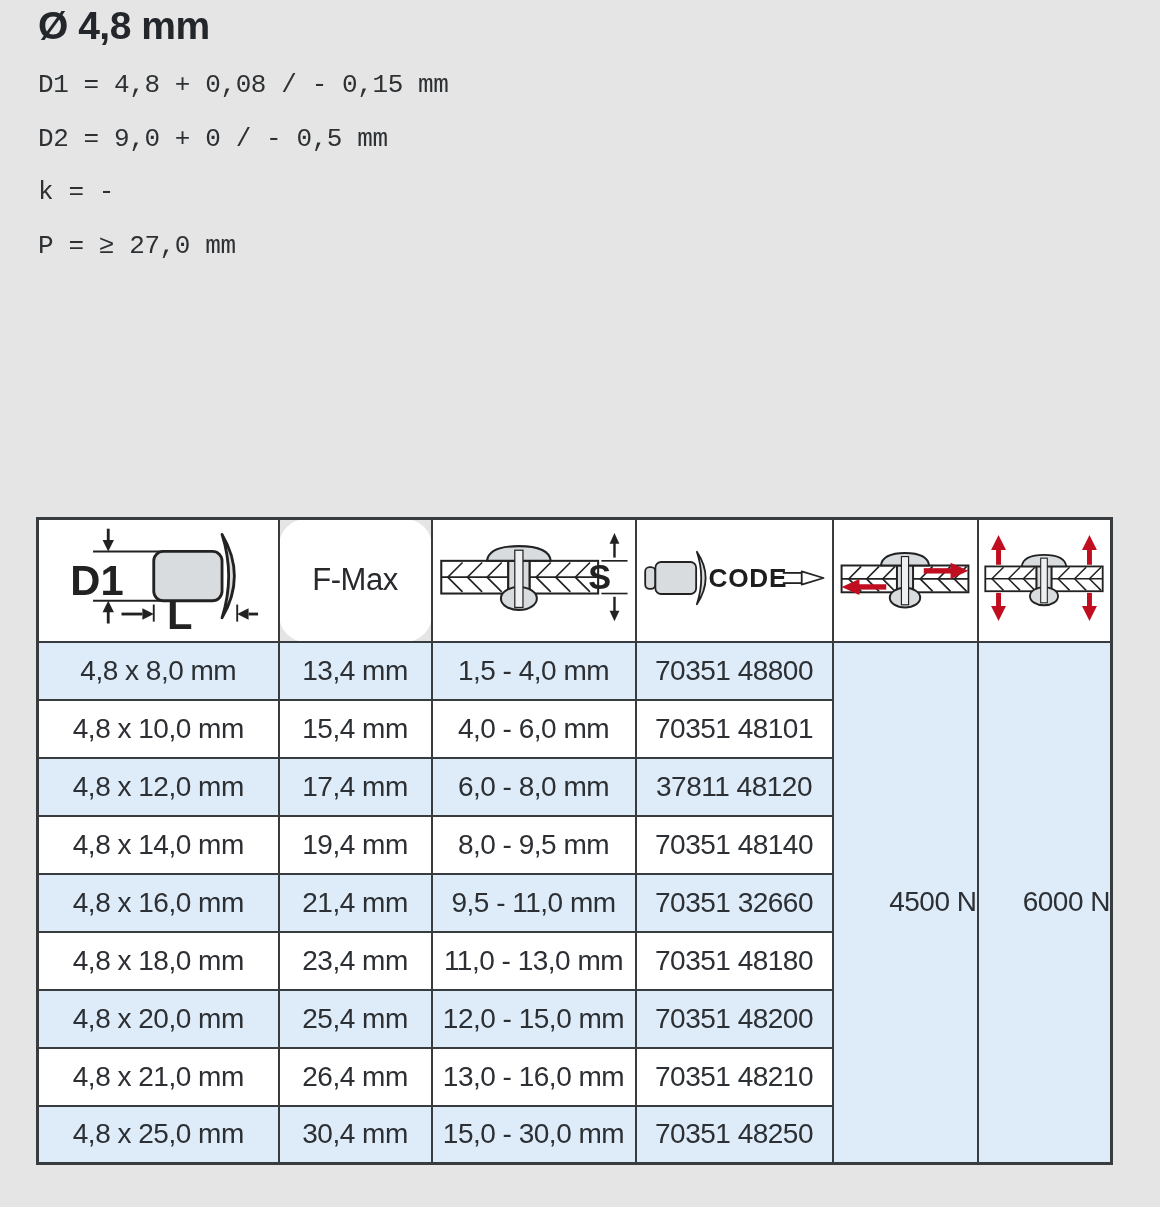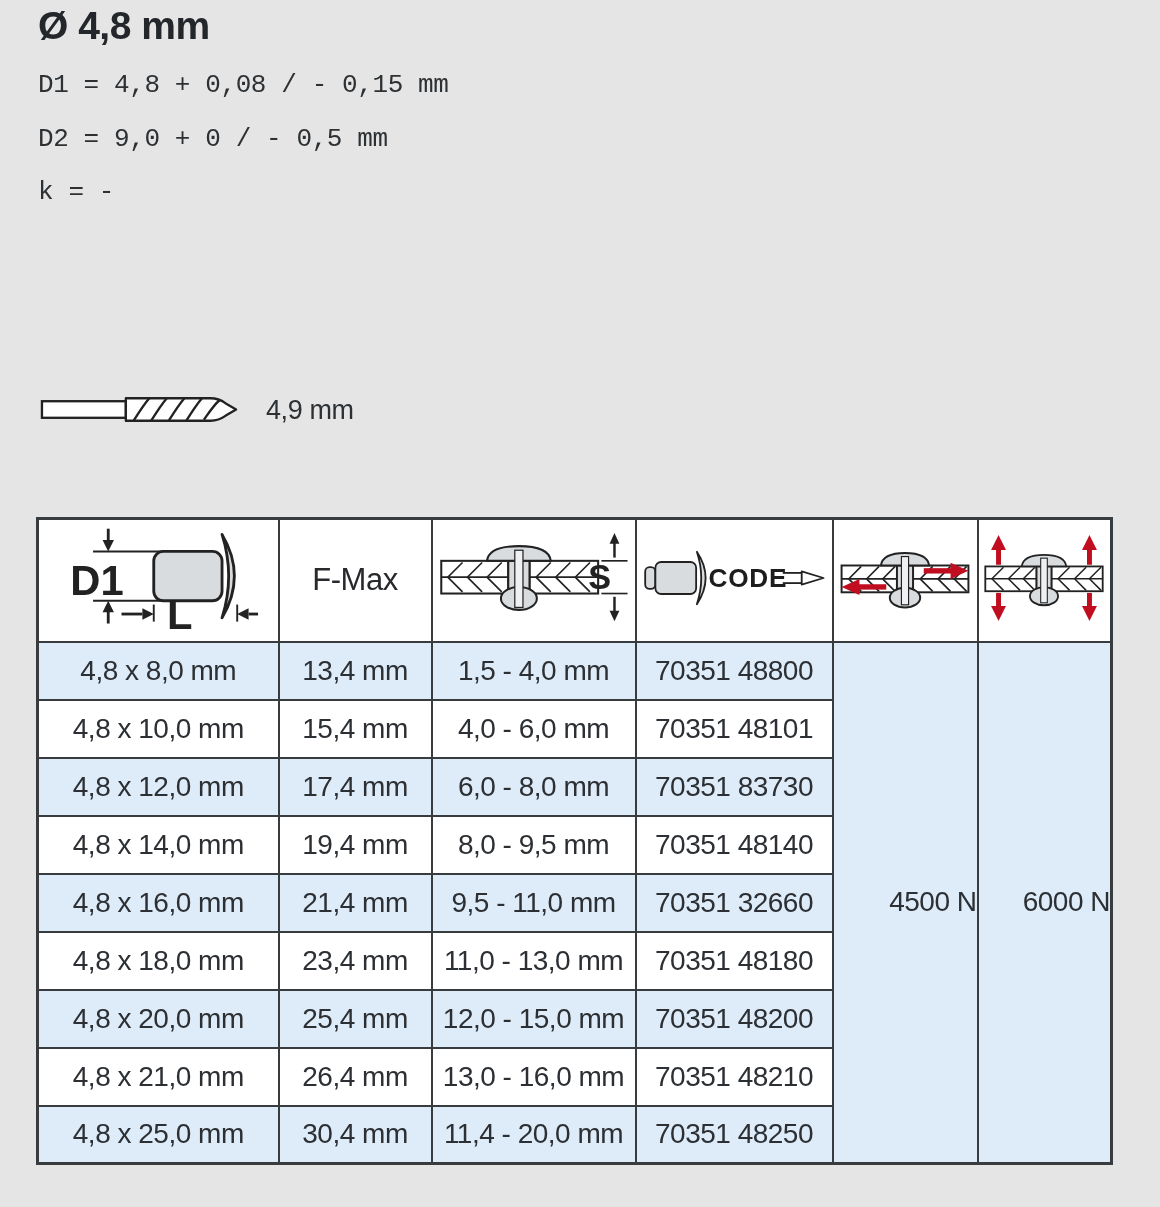--- a/index.html
+++ b/index.html
@@ -34,48 +34,37 @@
     border:2px solid #393c3f; text-align:center; vertical-align:middle;
     padding:0; background:#ffffff;
   }
   .rivet-table thead tr { height:123px; }
   .rivet-table tbody tr { height:58px; }
   .rivet-table td {
     font-size:28px; color:#2c2f33; letter-spacing:-0.5px; font-weight:400;
   }
   .rivet-table tr.alt td { background:#ddecf8; }
   .rivet-table td.merged { background:#ddecf8;text-align:right; }
-  th.fmax-header { font-size:31px; font-weight:500; color:#27292c; letter-spacing:-0.5px; }
+  th.fmax-header { font-size:31px; font-weight:500; color:#27292c; letter-spacing:-0.5px;border-radius:27px; }
   svg text { font-family:"Liberation Sans", sans-serif; }
 </style>
 </head>
 <body>
 
 <div class="page">
 
   <div class="page-title">Ø 4,8 mm</div>
 
   <div class="spec-list">
     <div class="spec-line">D1 = 4,8 + 0,08 / - 0,15 mm</div>
     <div class="spec-line">D2 = 9,0 + 0 / - 0,5 mm</div>
     <div class="spec-line">k = -</div>
+    <div class="spec-line">P = ≥ 27,0 mm</div>
   </div>
 
-  <div class="drill-row">
-    <svg width="200" height="36" viewBox="0 0 205 36">
-      <rect x="2" y="9" width="86" height="17" fill="#ffffff" stroke="#222" stroke-width="2.4"></rect>
-      <path d="M88,6 H175 Q183,6 190,11 L201,17.5 L190,24 Q183,29 175,29 H88 Z" fill="#ffffff" stroke="#222" stroke-width="2.4" stroke-linejoin="round"></path>
-      <path d="M96,29 C101,21 106,13 112,6" stroke="#222" stroke-width="2.4" fill="none"></path>
-      <path d="M114,29 C119,21 124,13 130,6" stroke="#222" stroke-width="2.4" fill="none"></path>
-      <path d="M132,29 C137,21 142,13 148,6" stroke="#222" stroke-width="2.4" fill="none"></path>
-      <path d="M150,29 C155,21 160,13 166,6" stroke="#222" stroke-width="2.4" fill="none"></path>
-      <path d="M168,28 C173,21 178,13 184,8" stroke="#222" stroke-width="2.4" fill="none"></path>
-    </svg>
-    <span class="drill-size">4,9 mm</span>
-  </div>
 
   <div class="rivet-table-wrap">
     <table class="rivet-table">
       <colgroup>
         <col style="width:241px">
           <col style="width:153px">
           <col style="width:204px">
         <col style="width:197px">
           <col style="width:145px">
           <col style="width:134px">
@@ -201,21 +190,21 @@
         <tr>
           <td>4,8 x 10,0 mm</td>
           <td>15,4 mm</td>
           <td>4,0 - 6,0 mm</td>
           <td>70351 48101</td>
         </tr>
         <tr class="alt">
           <td>4,8 x 12,0 mm</td>
           <td>17,4 mm</td>
           <td>6,0 - 8,0 mm</td>
-          <td>70351 83730</td>
+          <td>37811 48120</td>
         </tr>
         <tr>
           <td>4,8 x 14,0 mm</td>
           <td>19,4 mm</td>
           <td>8,0 - 9,5 mm</td>
           <td>70351 48140</td>
         </tr>
         <tr class="alt">
           <td>4,8 x 16,0 mm</td>
           <td>21,4 mm</td>
@@ -236,19 +225,19 @@
         </tr>
         <tr>
           <td>4,8 x 21,0 mm</td>
           <td>26,4 mm</td>
           <td>13,0 - 16,0 mm</td>
           <td>70351 48210</td>
         </tr>
         <tr class="alt">
           <td>4,8 x 25,0 mm</td>
           <td>30,4 mm</td>
-          <td>11,4 - 20,0 mm</td>
+          <td>15,0 - 30,0 mm</td>
           <td>70351 48250</td>
         </tr>
       </tbody>
     </table>
   </div>
 </div>
 
 </body></html>

